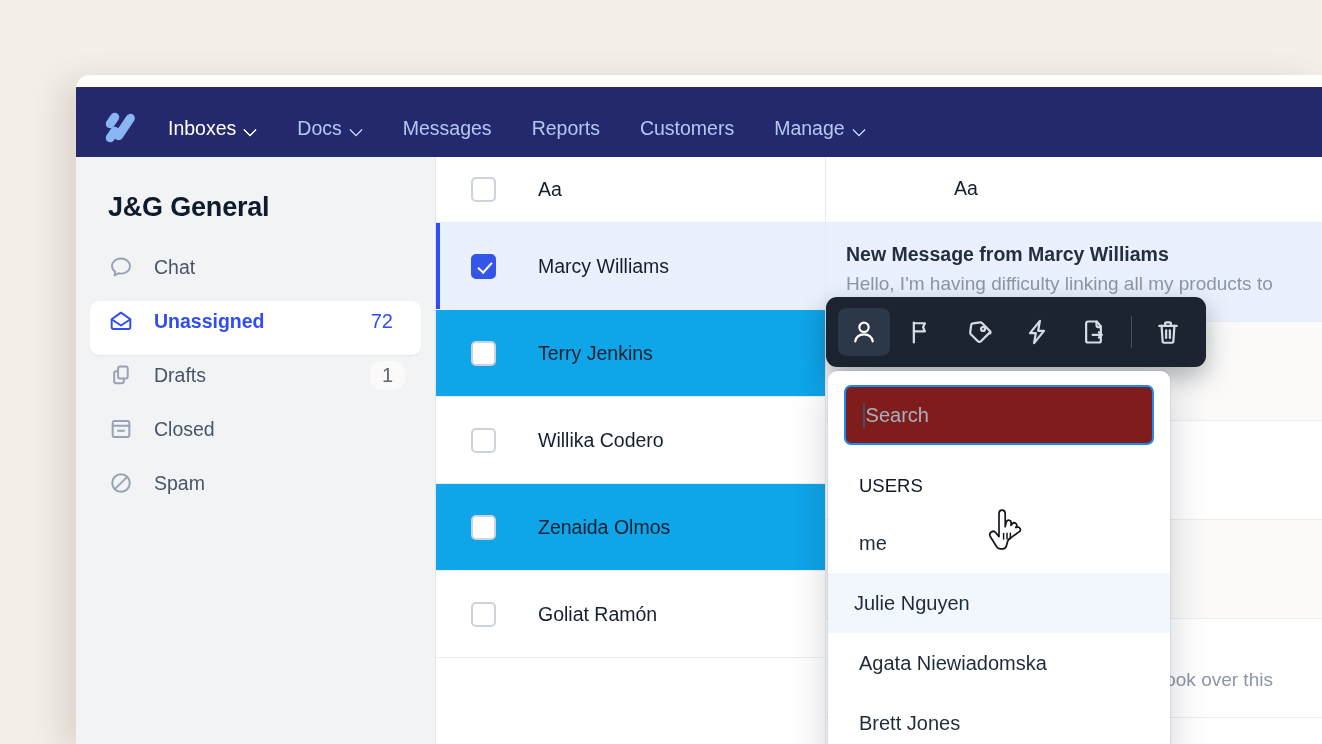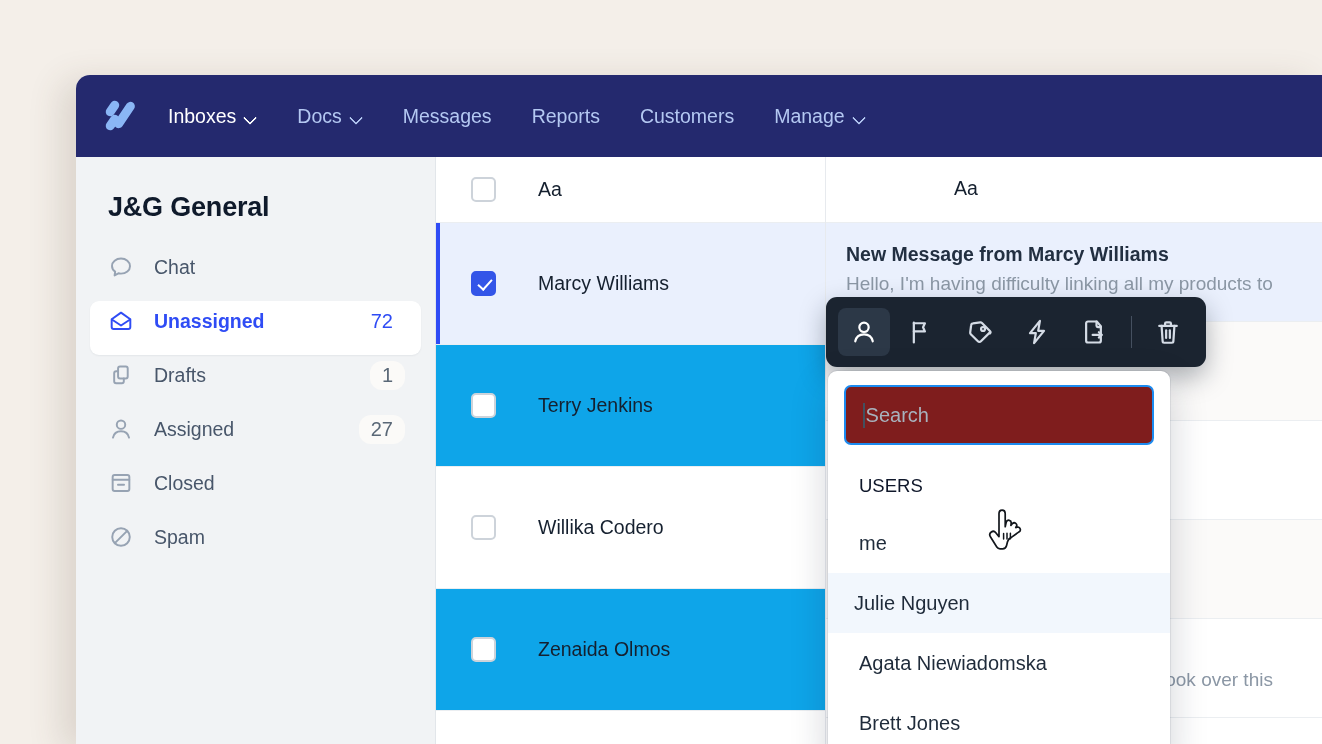--- a/index.html
+++ b/index.html
@@ -29,21 +29,21 @@
     height: 669px;
     border-radius: 14px 0 0 0;
     overflow: hidden;
     background: #ffffff;
     box-shadow: -14px 6px 34px rgba(90, 70, 50, 0.16);
   }
 
   
   #topnav {
     position: absolute;
-    left: 0; top: 0;
+    left: 0; top: 12px;
     width: 1246px;
     height: 82px;
     background: #24296e;
     display: flex;
     align-items: center;
     padding-left: 28px;
   }
 
   .logo-mark {
     width: 34px; height: 34px;
@@ -169,21 +169,21 @@
     border-right: 1px solid #e7eaee;
   }
   #preview-col {
     flex: 1;
     background: #ffffff;
     overflow: hidden;
   }
 
   .row-band {
     display: flex;
-    height: 122px;
+    height: 87px;
     border-bottom: 1px solid #ebeef1;
     align-items: center;
     position: relative;
   }
   .row-band.header-band { height: 66px; }
   .row-band.alt { background: #0ea5e9; }
   .row-band.selected { background: #eaf0fd; }
   .row-band.selected::before {
     content: "";
     position: absolute;
@@ -433,30 +433,20 @@
                   <path d="M16.4 4.2h-5.3c-1 0-1.8.8-1.8 1.8v7.4c0 1 .8 1.8 1.8 1.8h5.3c1 0 1.8-.8 1.8-1.8V6c0-1-.8-1.8-1.8-1.8z"></path>
                   <path d="M14.6 15.2v2.6c0 1-.8 1.8-1.8 1.8H7.5c-1 0-1.8-.8-1.8-1.8v-7.4c0-1 .8-1.8 1.8-1.8h1.8"></path>
                 </svg>
               </span>
               <span class="s-label">Drafts</span>
               <span class="s-count">1</span>
             </div>
             <div class="side-item">
               <span class="s-ico">
                 <svg width="26" height="26" viewBox="0 0 24 24" fill="none" stroke="currentColor" stroke-width="1.8" stroke-linecap="round" stroke-linejoin="round">
-                  <circle cx="12" cy="8" r="3.9"></circle>
-                  <path d="M4.6 20c.8-3.9 3.9-5.9 7.4-5.9s6.6 2 7.4 5.9"></path>
-                </svg>
-              </span>
-              <span class="s-label">Assigned</span>
-              <span class="s-count">27</span>
-            </div>
-            <div class="side-item">
-              <span class="s-ico">
-                <svg width="26" height="26" viewBox="0 0 24 24" fill="none" stroke="currentColor" stroke-width="1.8" stroke-linecap="round" stroke-linejoin="round">
                   <rect x="4.3" y="4.6" width="15.4" height="14.8" rx="1.8"></rect>
                   <path d="M4.4 9h15.2"></path>
                   <path d="M9.2 13.6h5.6"></path>
                 </svg>
               </span>
               <span class="s-label">Closed</span>
             </div>
             <div class="side-item">
               <span class="s-ico">
                 <svg width="26" height="26" viewBox="0 0 24 24" fill="none" stroke="currentColor" stroke-width="1.8" stroke-linecap="round" stroke-linejoin="round">

